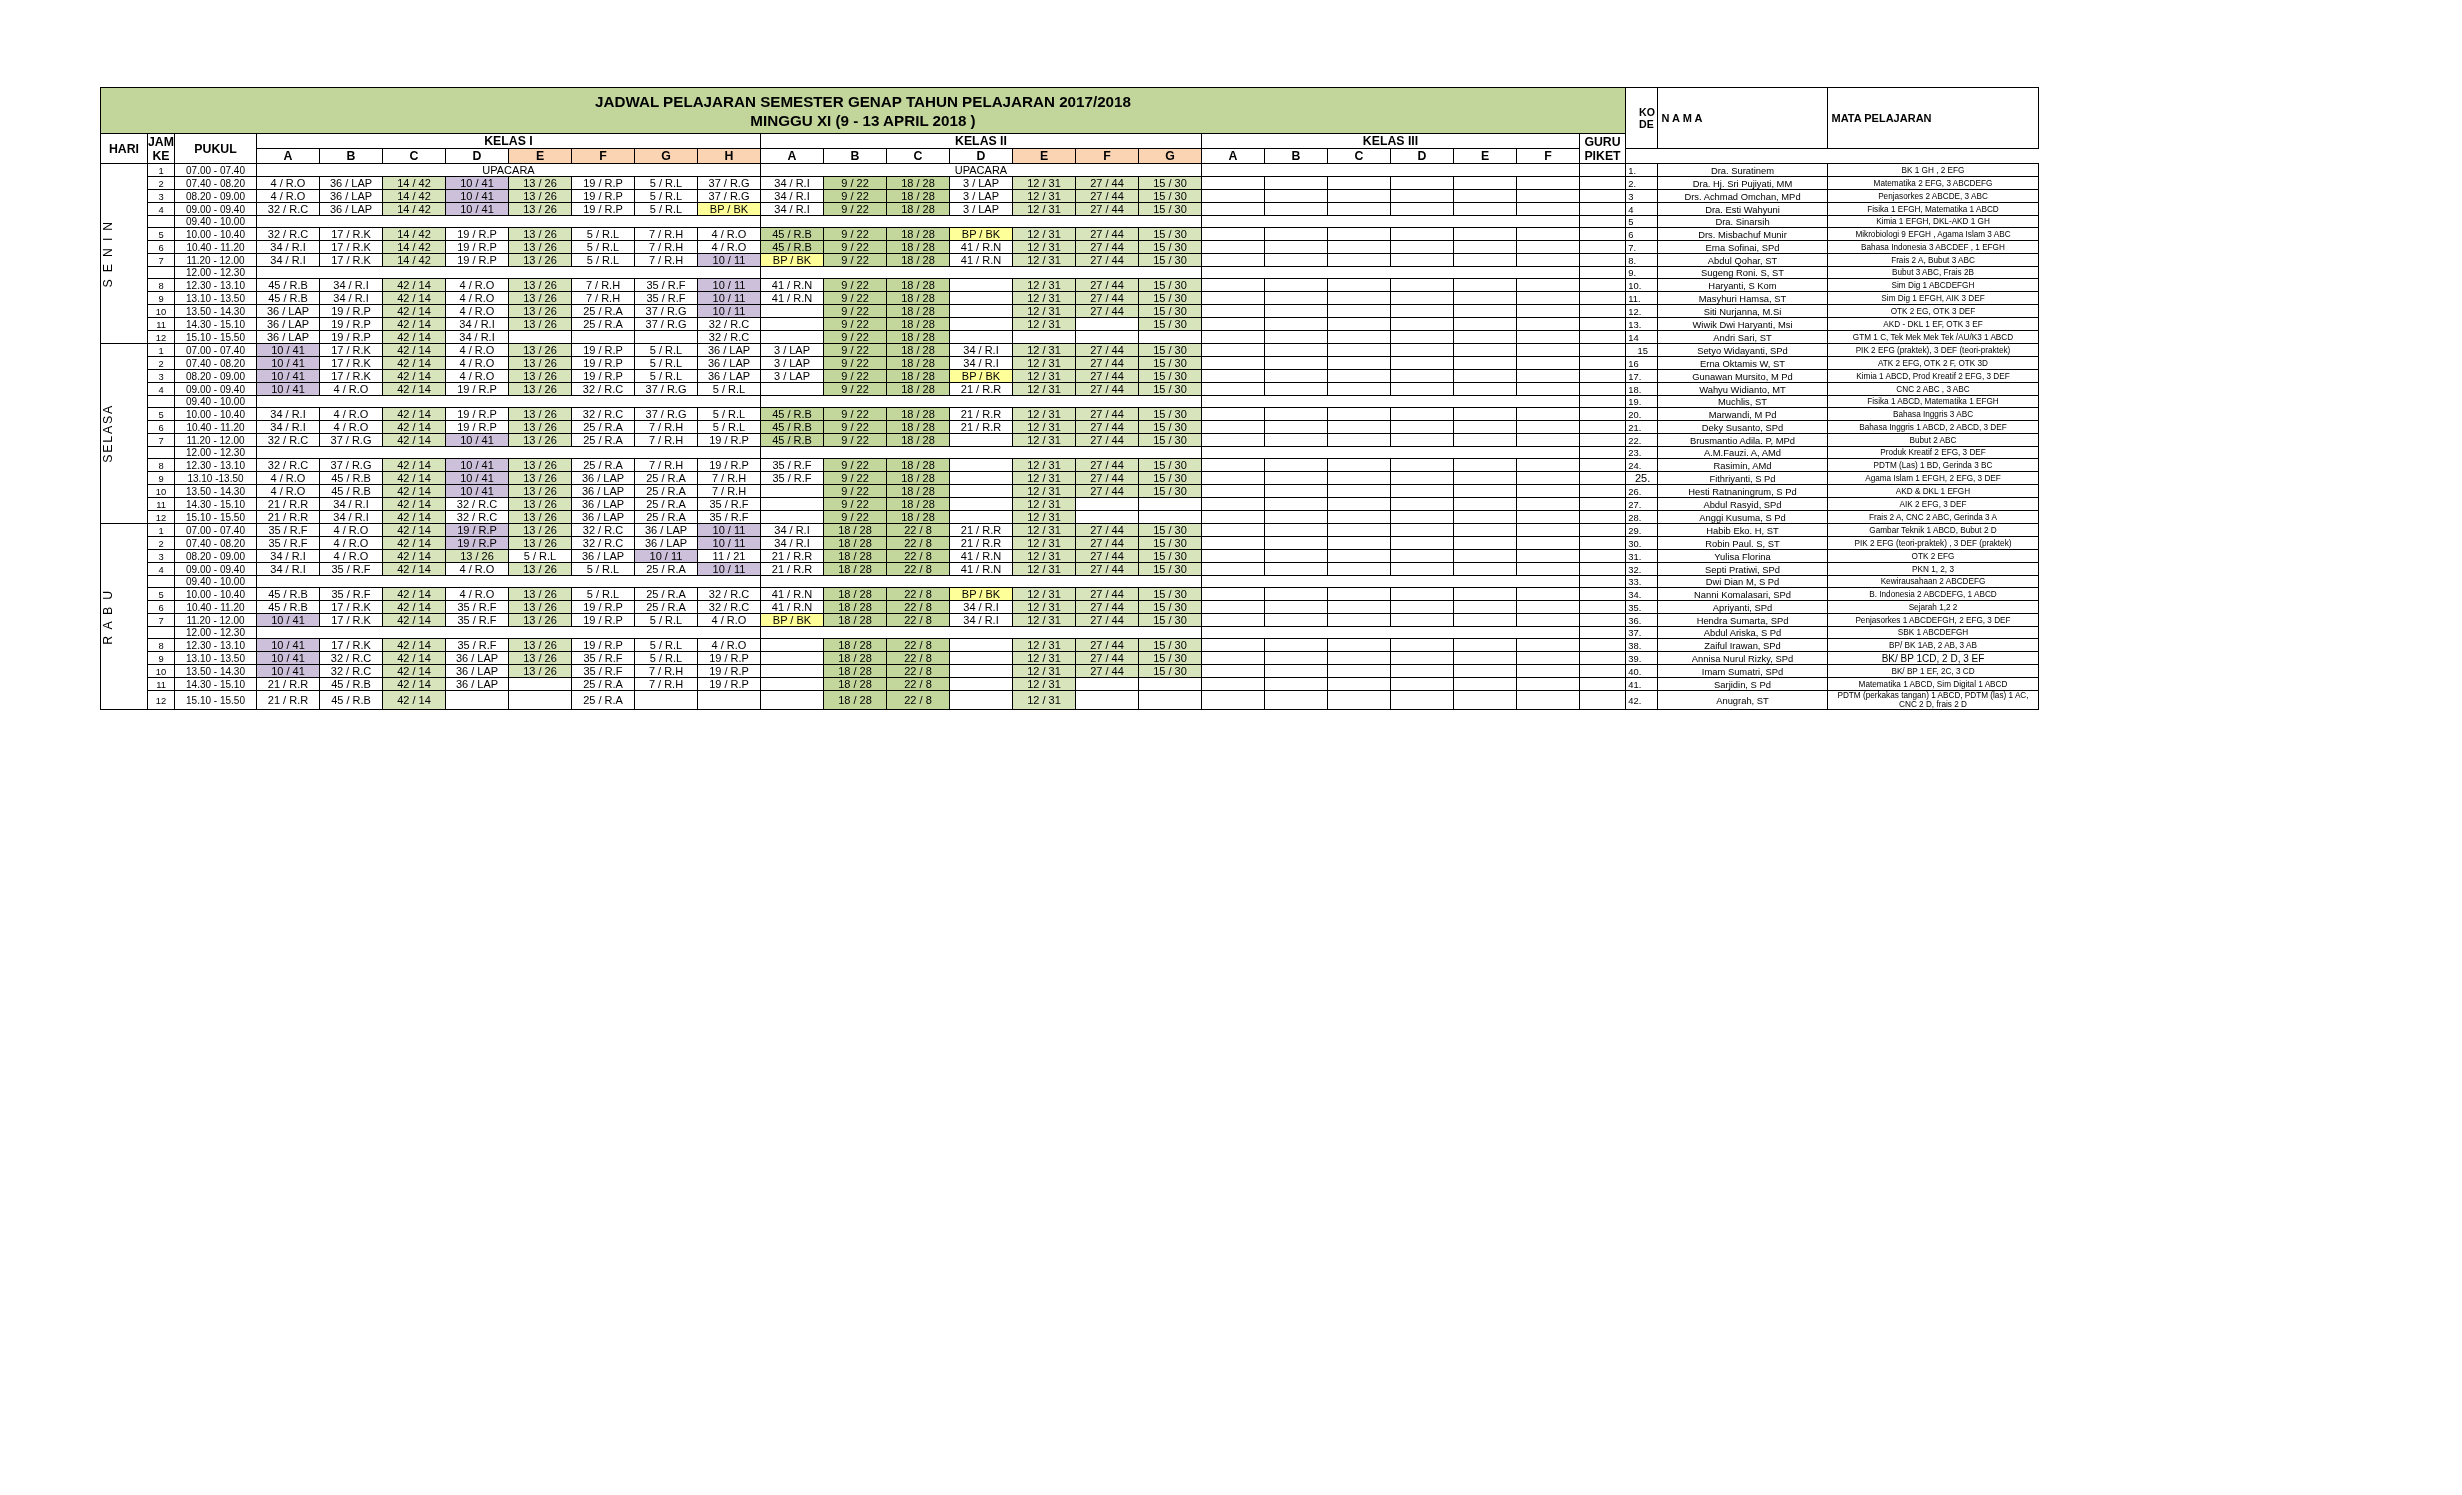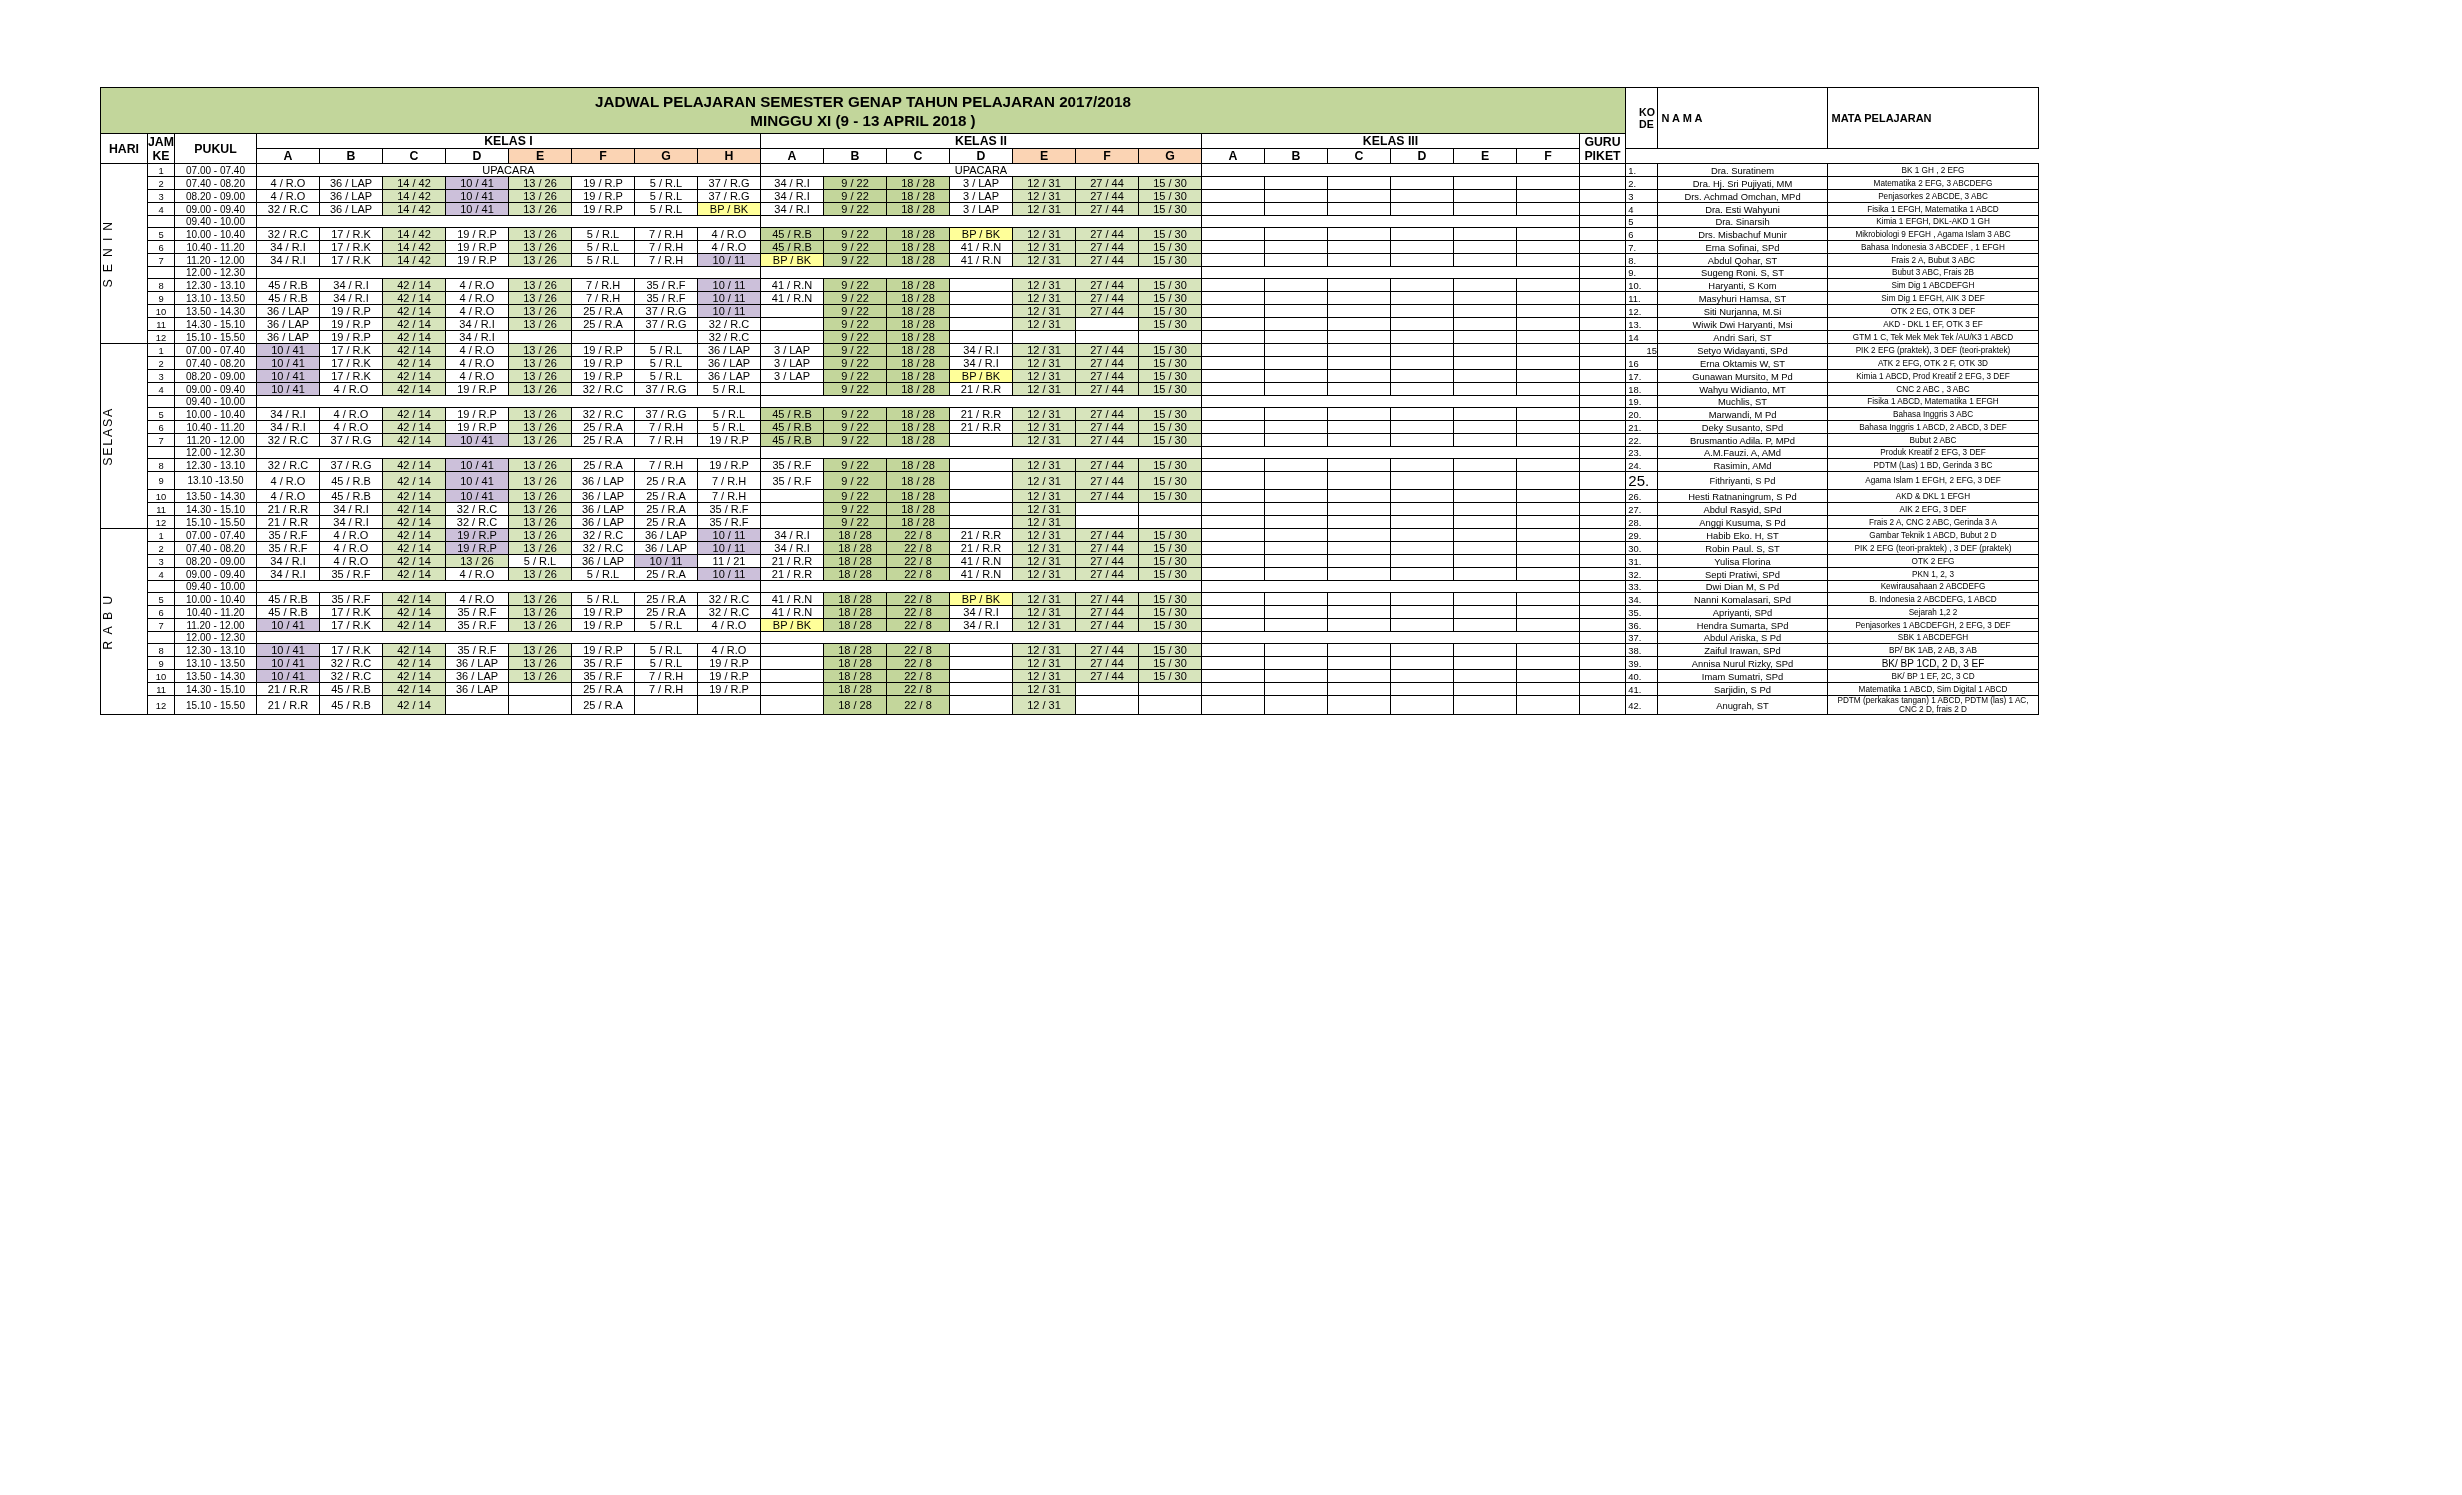--- a/index.html
+++ b/index.html
@@ -474,21 +474,21 @@
           <td class="g">12 / 31</td>
           <td class="g">27 / 44</td>
           <td class="g">15 / 30</td>
           <td class="w"></td>
           <td class="w"></td>
           <td class="w"></td>
           <td class="w"></td>
           <td class="w"></td>
           <td class="w"></td>
           <td class="w"></td>
-          <td class="listtab num" style="text-align:right;font-size:9.4px;padding-left:2.3px">15</td>
+          <td class="listtab num" style="text-align:center;font-size:9.4px;padding-left:2.3px">15</td>
           <td class="listtab" style="font-size:9.4px">Setyo Widayanti, SPd</td>
           <td class="listtab" style="font-size:8.2px">PIK 2 EFG (praktek), 3 DEF (teori-praktek)</td>
         </tr>
         <tr>
           <td class="small" style="font-size:9.4px">2</td>
           <td class="small" style="font-size:10px">07.40 - 08.20</td>
           <td class="p">10 / 41</td>
           <td class="w">17 / R.K</td>
           <td class="g">42 / 14</td>
           <td class="w">4 / R.O</td>
@@ -728,21 +728,21 @@
           <td class="g">12 / 31</td>
           <td class="g">27 / 44</td>
           <td class="g">15 / 30</td>
           <td class="w"></td>
           <td class="w"></td>
           <td class="w"></td>
           <td class="w"></td>
           <td class="w"></td>
           <td class="w"></td>
           <td class="w"></td>
-          <td class="listtab num" style="text-align:left;font-size:15px;padding-left:2.3px">25.</td>
+          <td class="listtab num" style="text-align:center;font-size:11px;padding-left:2.3px">25.</td>
           <td class="listtab" style="font-size:9.4px">Fithriyanti, S Pd</td>
           <td class="listtab" style="font-size:8.2px">Agama Islam 1  EFGH, 2 EFG, 3 DEF</td>
         </tr>
         <tr>
           <td class="small" style="font-size:9.4px">10</td>
           <td class="small" style="font-size:10px">13.50 - 14.30</td>
           <td class="w">4 / R.O</td>
           <td class="w">45 / R.B</td>
           <td class="g">42 / 14</td>
           <td class="p">10 / 41</td>

